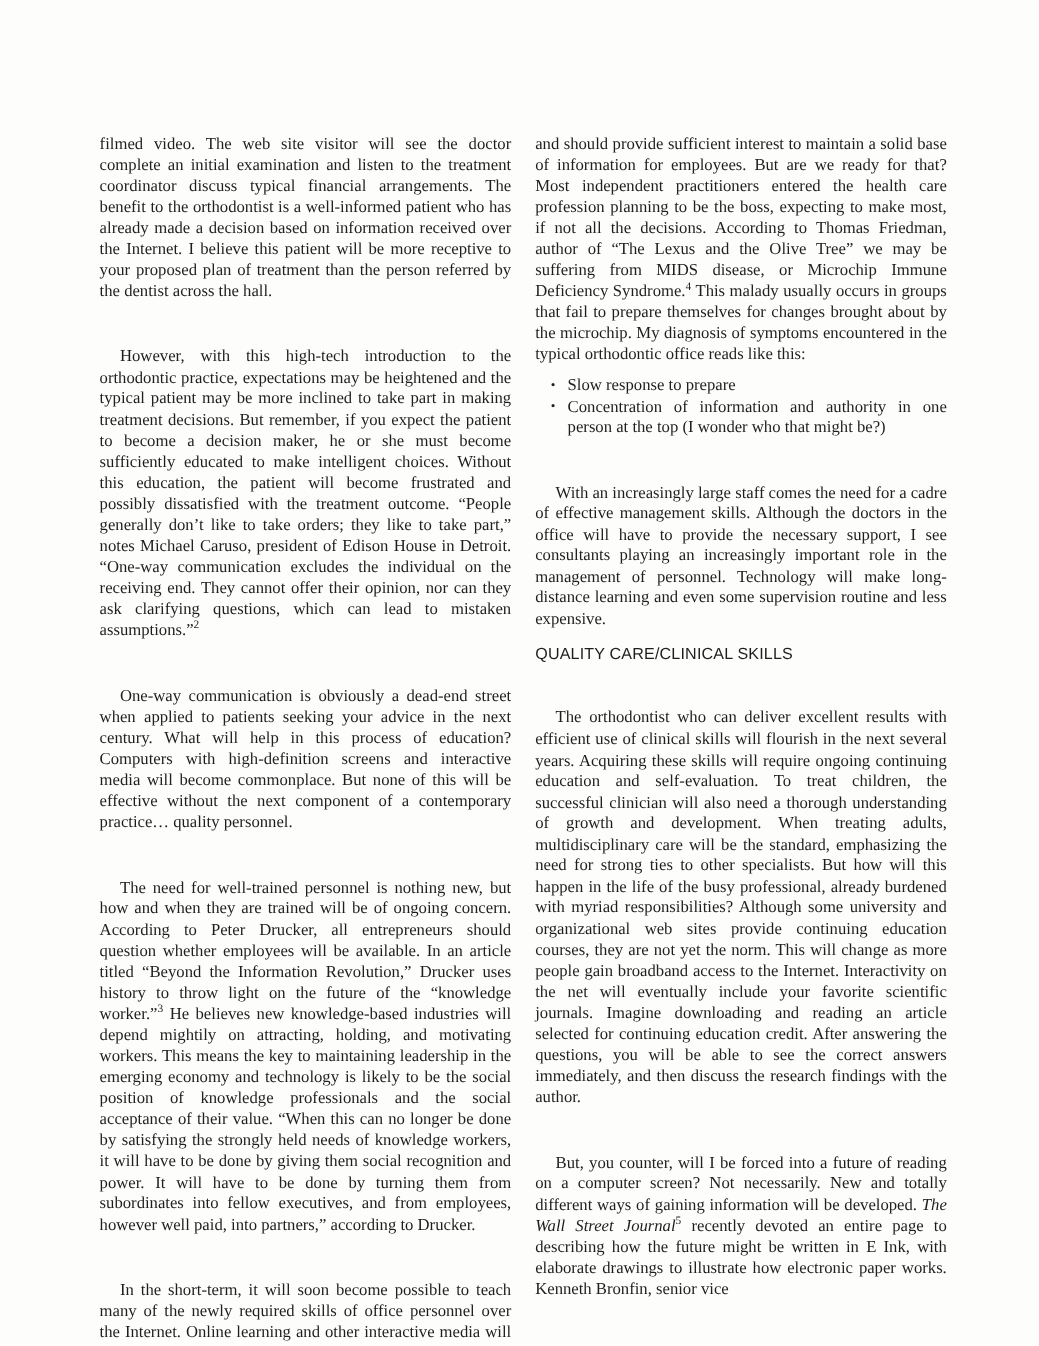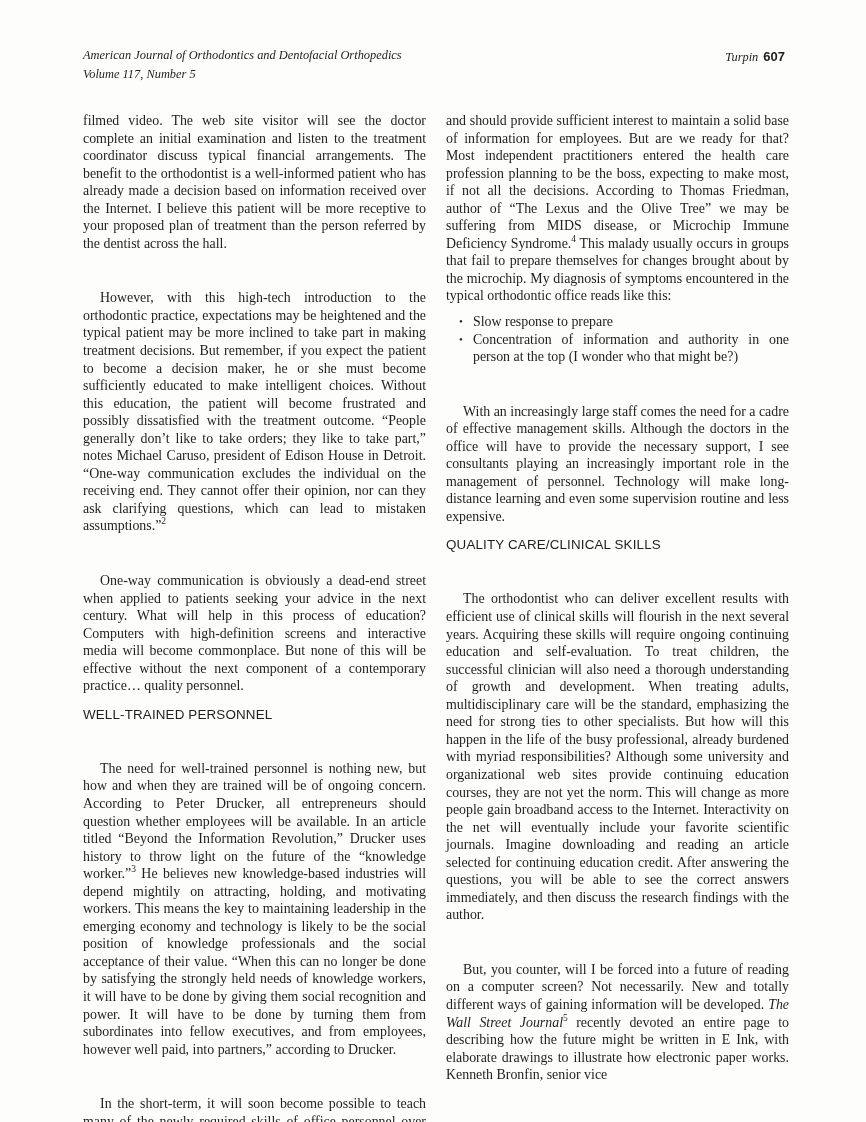--- a/index.html
+++ b/index.html
@@ -108,36 +108,26 @@
   }
   .italic {
     font-style: italic;
   }
 </style>
 </head>
 <body>
 
 <div class="page">
 
-  <div class="running-header">
-    <div class="rh-left">
-      <div class="journal-title">American Journal of Orthodontics and Dentofacial Orthopedics</div>
-      <div class="volume-info">Volume 117, Number 5</div>
-    </div>
-    <div class="rh-right">
-      <span class="author-name">Turpin</span><span class="page-number">607</span>
-    </div>
-  </div>
 
   <div class="body-columns">
     <div class="column">
         <p class="para"><span>filmed video. The web site visitor will see the doctor complete an initial examination and listen to the treatment coordinator discuss typical financial arrangements. The benefit to the orthodontist is a well-informed patient who has already made a decision based on information received over the Internet. I believe this patient will be more receptive to your proposed plan of treatment than the person referred by the dentist across the hall.</span></p>
         <p class="para indent"><span>However, with this high-tech introduction to the orthodontic practice, expectations may be heightened and the typical patient may be more inclined to take part in making treatment decisions. But remember, if you expect the patient to become a decision maker, he or she must become sufficiently educated to make intelligent choices. Without this education, the patient will become frustrated and possibly dissatisfied with the treatment outcome. “People generally don’t like to take orders; they like to take part,” notes Michael Caruso, president of Edison House in Detroit. “One-way communication excludes the individual on the receiving end. They cannot offer their opinion, nor can they ask clarifying questions, which can lead to mistaken assumptions.”</span><sup>2</sup></p>
         <p class="para indent"><span>One-way communication is obviously a dead-end street when applied to patients seeking your advice in the next century. What will help in this process of education? Computers with high-definition screens and interactive media will become commonplace. But none of this will be effective without the next component of a contemporary practice… quality personnel.</span></p>
-        <h2 class="section-heading">WELL-TRAINED PERSONNEL</h2>
         <p class="para indent"><span>The need for well-trained personnel is nothing new, but how and when they are trained will be of ongoing concern. According to Peter Drucker, all entrepreneurs should question whether employees will be available. In an article titled “Beyond the Information Revolution,” Drucker uses history to throw light on the future of the “knowledge worker.”</span><sup>3</sup><span> He believes new knowledge-based industries will depend mightily on attracting, holding, and motivating workers. This means the key to maintaining leadership in the emerging economy and technology is likely to be the social position of knowledge professionals and the social acceptance of their value. “When this can no longer be done by satisfying the strongly held needs of knowledge workers, it will have to be done by giving them social recognition and power. It will have to be done by turning them from subordinates into fellow executives, and from employees, however well paid, into partners,” according to Drucker.</span></p>
         <p class="para indent"><span>In the short-term, it will soon become possible to teach many of the newly required skills of office personnel over the Internet. Online learning and other interactive media will speed up the learning process</span></p>
       </div>
     <div class="column">
         <p class="para"><span>and should provide sufficient interest to maintain a solid base of information for employees. But are we ready for that? Most independent practitioners entered the health care profession planning to be the boss, expecting to make most, if not all the decisions. According to Thomas Friedman, author of “The Lexus and the Olive Tree” we may be suffering from MIDS disease, or Microchip Immune Deficiency Syndrome.</span><sup>4</sup><span> This malady usually occurs in groups that fail to prepare themselves for changes brought about by the microchip. My diagnosis of symptoms encountered in the typical orthodontic office reads like this:</span></p>
         <ul class="bullet-list">
           <li><span>Slow response to prepare</span></li>
           <li><span>Concentration of information and authority in one person at the top (I wonder who that might be?)</span></li>
         </ul>
         <p class="para indent"><span>With an increasingly large staff comes the need for a cadre of effective management skills. Although the doctors in the office will have to provide the necessary support, I see consultants playing an increasingly important role in the management of personnel. Technology will make long-distance learning and even some supervision routine and less expensive.</span></p>

